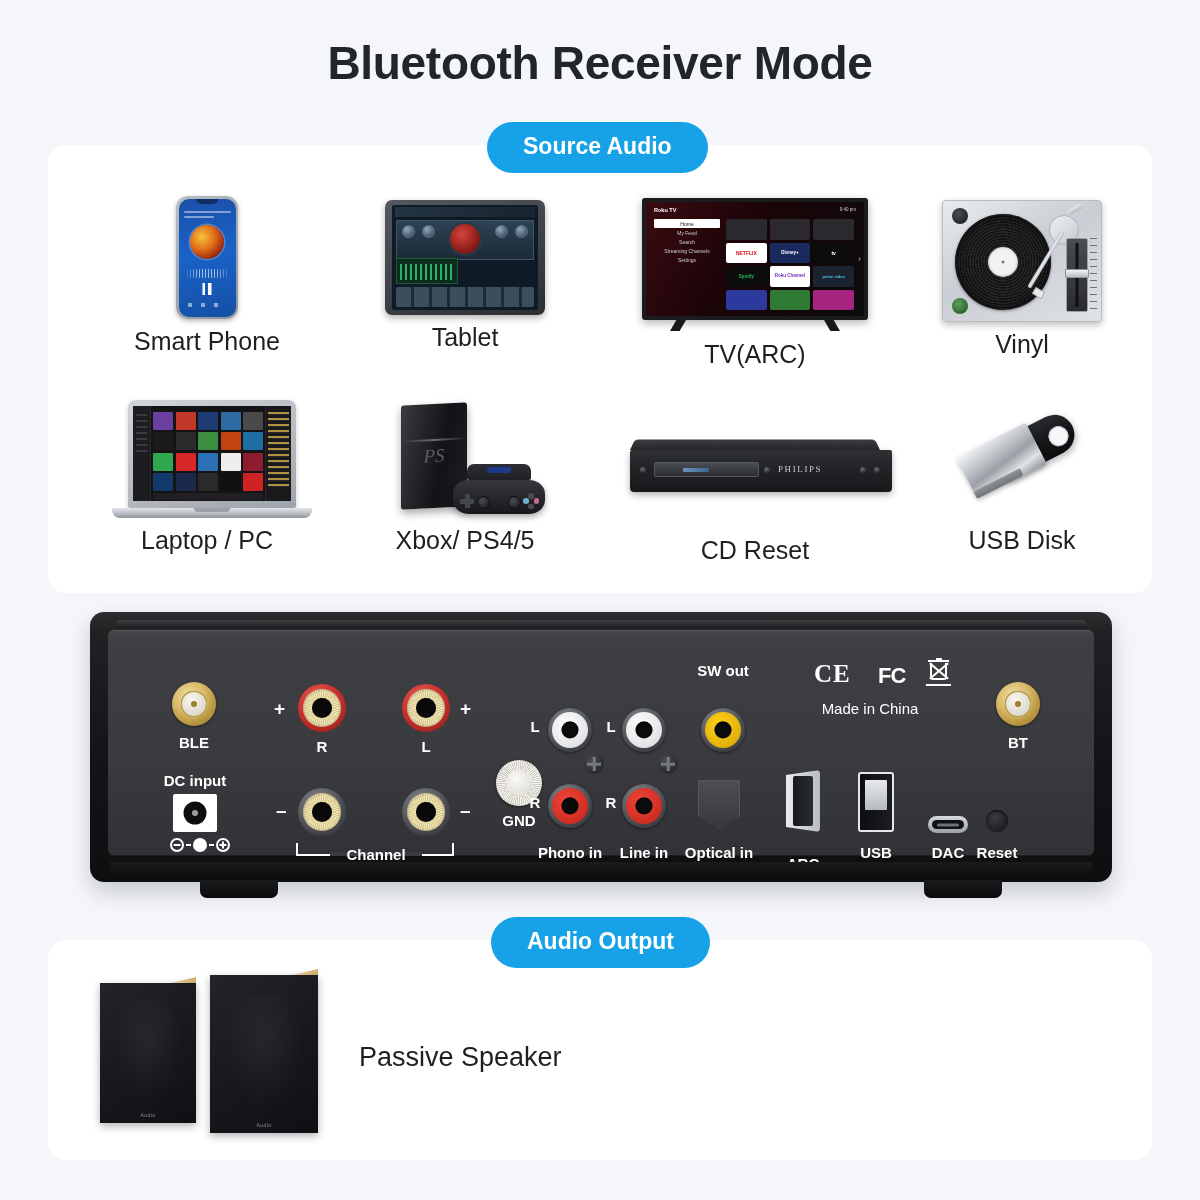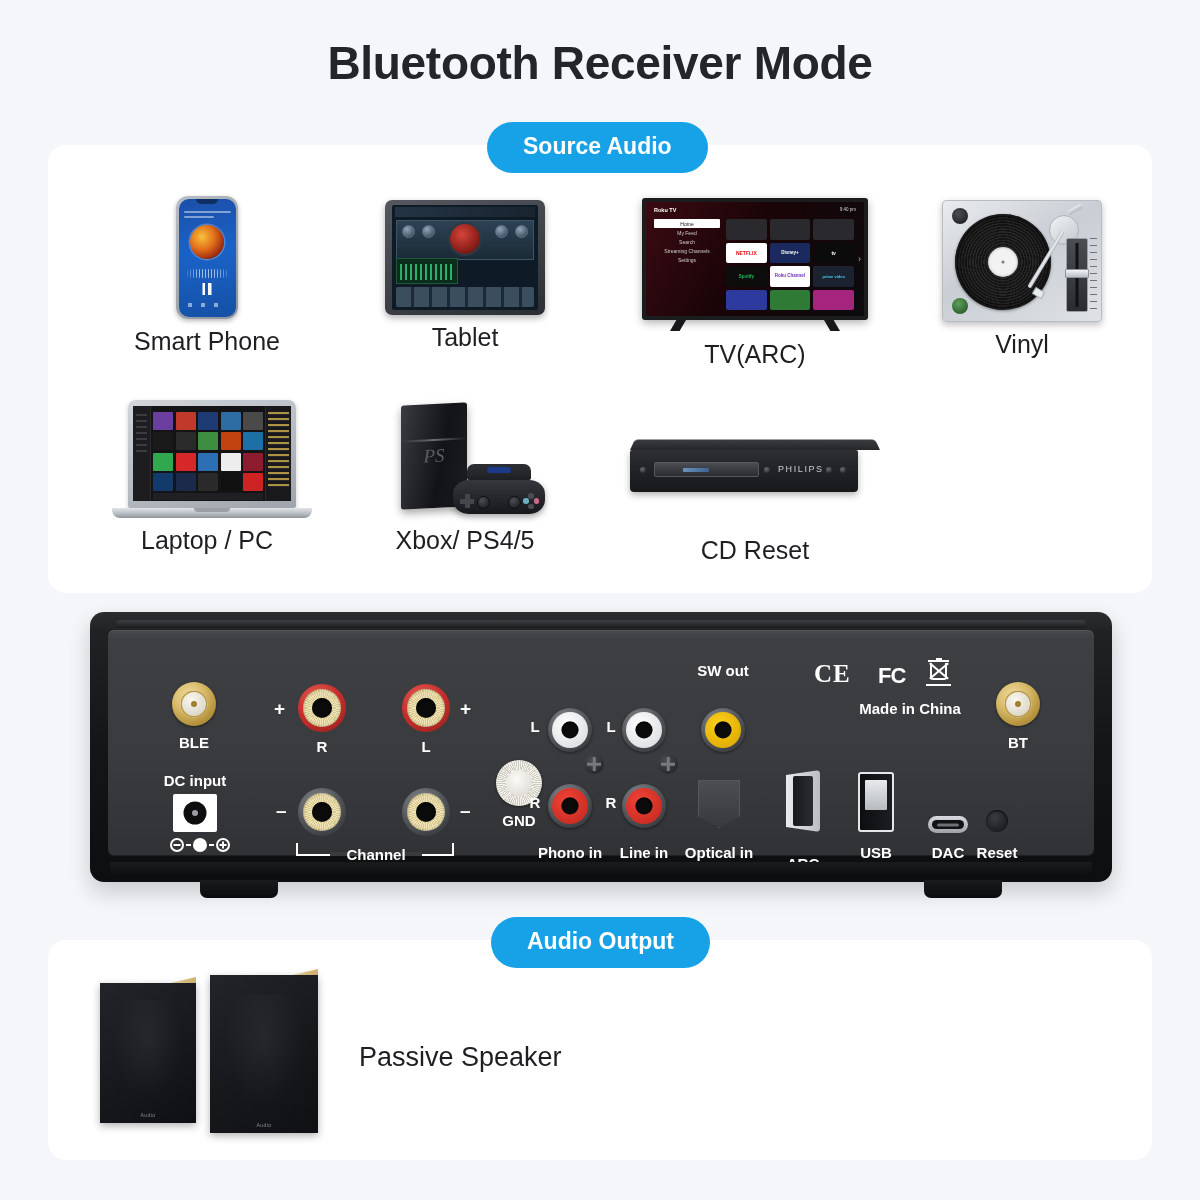--- a/index.html
+++ b/index.html
@@ -258,24 +258,24 @@
   .pad-btns i:nth-child(2){ right:0; top:5px; background:#c76b8e; }
   .pad-btns i:nth-child(3){ left:5px; bottom:0; }
   .pad-btns i:nth-child(4){ left:0; top:5px; background:#6bb0c7; }
 
   
   .cdp { width: 250px; margin: 0 auto; position: relative; }
   .cdp-top { width: 250px; height: 12px;
     background: linear-gradient(180deg,#3a3c40,#26282b);
     border-radius: 4px 4px 0 0;
     transform: perspective(120px) rotateX(24deg); transform-origin: bottom; }
-  .cdp-face { width: 228px; height: 42px;
+  .cdp-face { width: 262px; height: 42px;
     background: linear-gradient(180deg,#2e3034 0%, #212326 45%, #17181a 100%);
     border-radius: 2px 2px 4px 4px; position: relative;
-    box-shadow: 0 3px 7px rgba(0,0,0,.3); }
+    box-shadow: 0 3px 7px rgba(0,0,0,.3); font-family: Liberation Serif, serif; }
   .cdp-tray { position:absolute; left:24px; top:12px; width:105px; height:15px;
     background: linear-gradient(180deg,#4a4d52,#2a2c30);
     border-radius:2px; border:1px solid #55585d; }
   .cdp-tray::after { content:''; position:absolute; left:28px; top:5px; width:26px; height:4px;
     background: linear-gradient(90deg,#7aa8d8,#3c6ea8); border-radius:1px; opacity:.8; }
   .cdp-brand { position:absolute; left:148px; top:14px; color:#c9ccd0;
     font-size:9px; letter-spacing:1.6px; }
   .cdp-dot { position:absolute; width:6px; height:6px; border-radius:50%;
     background: radial-gradient(circle at 35% 30%,#6a6d72,#1a1b1e); top:17px; }
   .cdp-dot.d1 { left:10px; } .cdp-dot.d2 { left:134px; }
@@ -683,20 +683,33 @@
         <div class="cdp-tray"></div>
         <div class="cdp-dot d2"></div>
         <div class="cdp-brand">PHILIPS</div>
         <div class="cdp-dot d3"></div>
         <div class="cdp-dot d4"></div>
       </div>
     </div>
     <div class="src-label" style="margin-top:44px;">CD Reset</div>
   </div>
 
+  <div class="src-item" style="left:927px; top:400px; width:190px;">
+    <div class="usb">
+      <div class="usb-body">
+        <div class="usb-shell">
+            <div class="usb-loop"></div>
+          </div>
+        <div class="usb-metal">
+            <div class="usb-blue"></div>
+          </div>
+      </div>
+    </div>
+    <div class="src-label">USB Disk</div>
+  </div>
 
   <div class="amp">
     <div class="amp-lip"></div>
     <div class="amp-inner">
 
       <div class="sma" style="left:64px; top:52px;"></div>
       <div class="pnl-lbl" style="left:64px; top:104px; width:44px;">BLE</div>
 
       <div class="pnl-lbl" style="left:52px; top:142px; width:70px;">DC input</div>
       <div class="dcjack" style="left:65px; top:164px;">
@@ -777,21 +790,21 @@
       <div class="cert ce" style="left:706px; top:30px;">CE</div>
       <div class="cert fcc" style="left:770px; top:33px;">FC</div>
       <div class="cert weee" style="left:818px; top:28px;">
         <div class="weee-hdl"></div>
           <div class="weee-lid"></div>
         <div class="weee-bin"></div>
           <div class="weee-bar"></div>
         <div class="weee-x1"></div>
           <div class="weee-x2"></div>
       </div>
-      <div class="pnl-lbl" style="left:712px; top:70px; width:180px; font-weight:bold;">Made in China</div>
+      <div class="pnl-lbl" style="left:672px; top:70px; width:180px; font-weight:normal;">Made in China</div>
 
       <div class="sma" style="left:888px; top:52px;"></div>
       <div class="pnl-lbl" style="left:886px; top:104px; width:48px;">BT</div>
 
     </div>
     <div class="amp-base"></div>
     <div class="foot l"></div>
     <div class="foot r"></div>
   </div>
 

